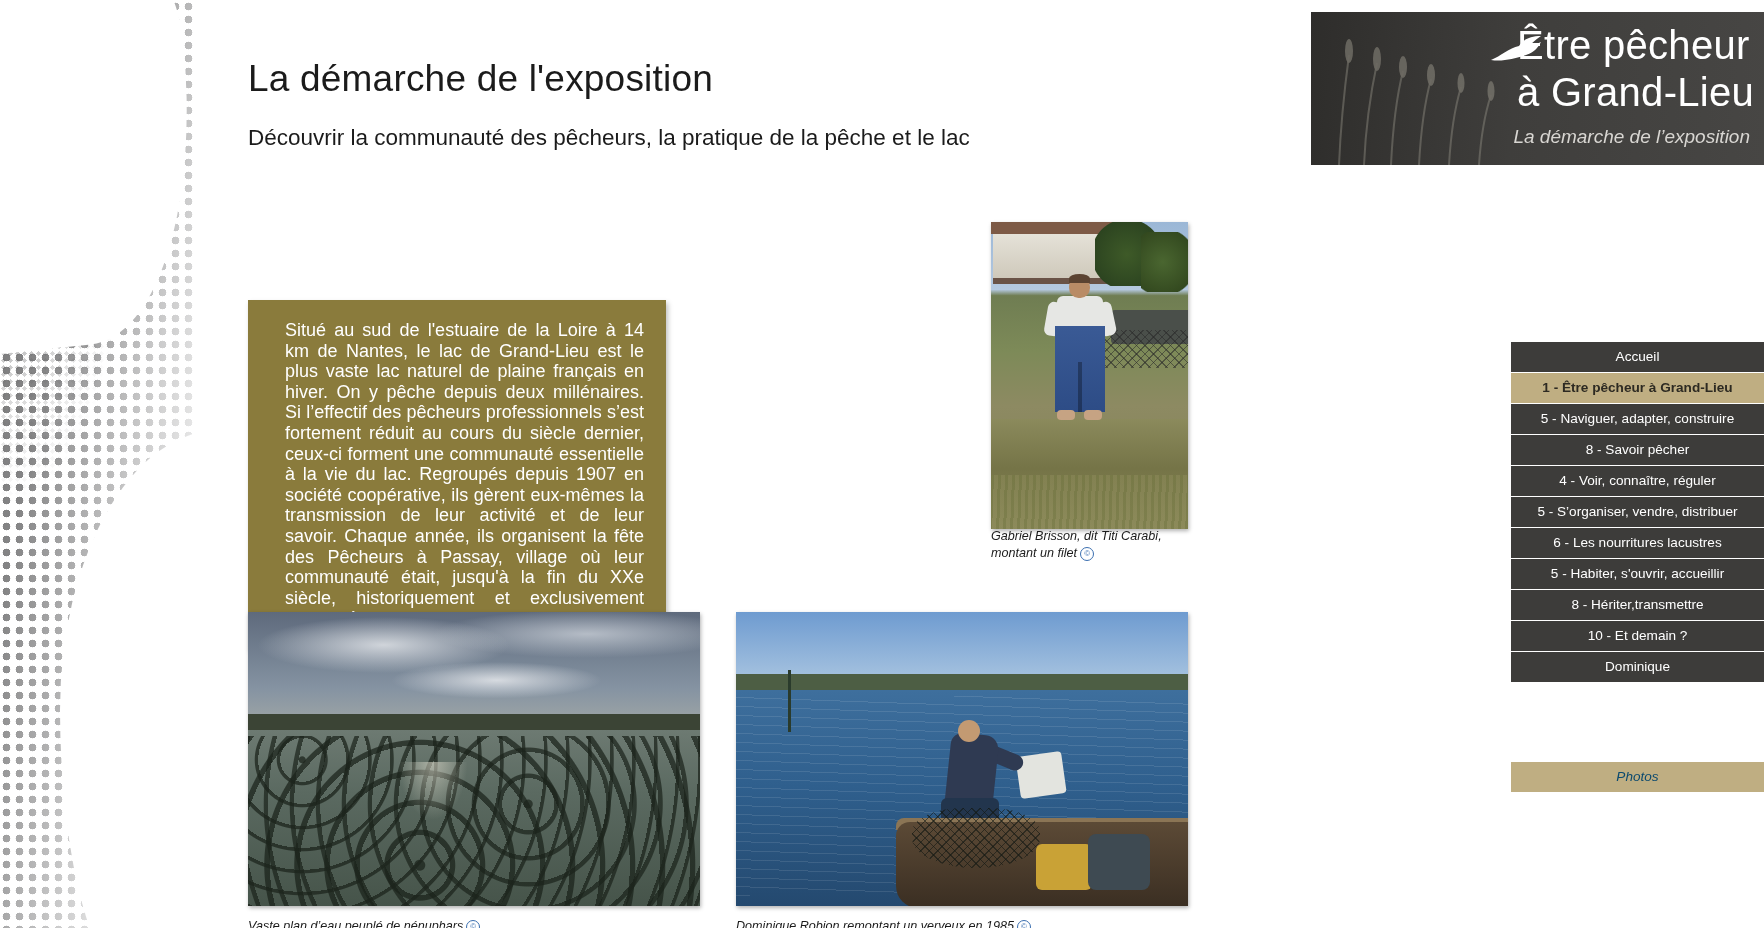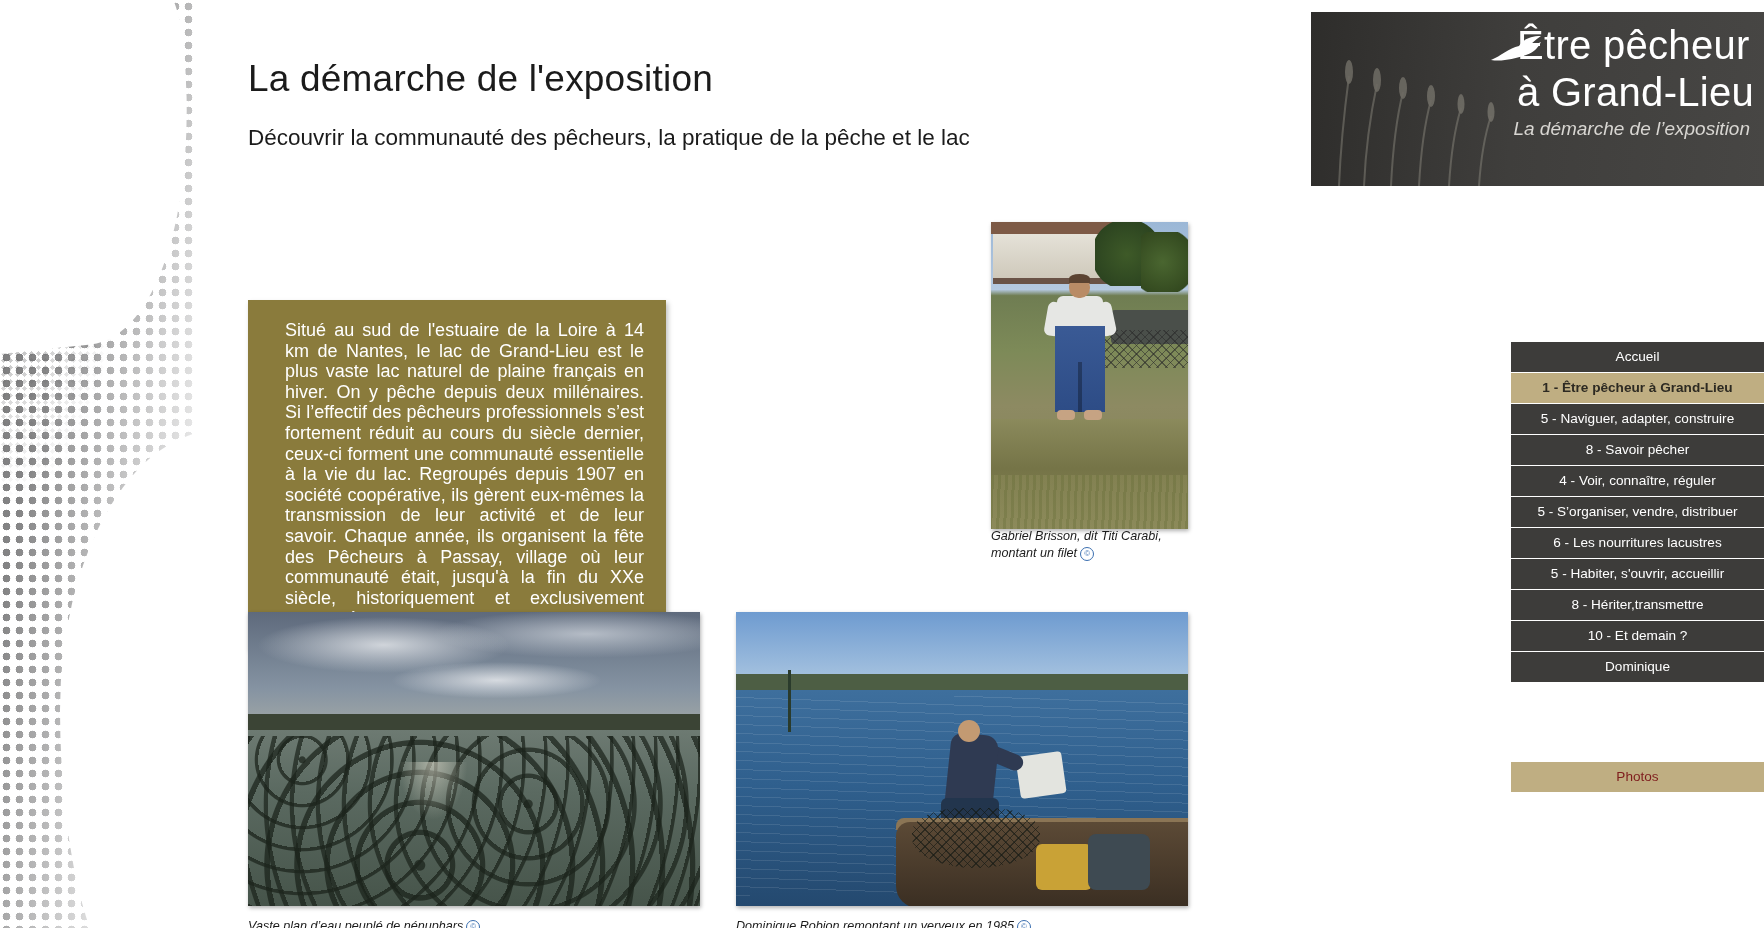--- a/index.html
+++ b/index.html
@@ -69,21 +69,21 @@
     left: 248px; top: 125px;
     font-size: 22.5px;
     color: #1b1b1b;
     white-space: nowrap;
   }
 
   
   .banner {
     position: absolute;
     left: 1311px; top: 12px;
-    width: 453px; height: 174px;
+    width: 453px; height: 153px;
     background: #be185d;
     overflow: hidden;
   }
   .banner-shade {
     position: absolute;
     inset: 0;
     background: linear-gradient(95deg, #2e2d2b 0%, #3f3e3c 45%, #474644 100%);
   }
   .banner-reeds {
     position: absolute;
@@ -102,21 +102,21 @@
   .banner-title2 {
     position: absolute;
     left: 206px; top: 58px;
     font-size: 40px;
     color: #ffffff;
     white-space: nowrap;
     letter-spacing: 0.3px;
   }
   .banner-sub {
     position: absolute;
-    right: 14px; top: 106px;
+    right: 14px; top: 114px;
     font-size: 19px;
     font-style: italic;
     color: #d8d6d2;
     white-space: nowrap;
   }
   .bird {
     position: absolute;
     left: 178px; top: 22px;
     width: 60px; height: 40px;
   }
@@ -370,23 +370,24 @@
     font-weight: bold;
   }
   .nav-photos {
     position: absolute;
     left: 1511px; top: 762px;
     width: 253px;
     height: 30px;
     line-height: 30px;
     text-align: center;
     font-size: 13.6px;
-    color: #7f1d1d;
+    color: #0c4a6e;
     background: #bfae82;
     cursor: pointer;
+    font-style: italic;
   }
 </style>
 </head>
 <body>
 
 <div id="page">
 
   <div class="left-band">
     <div class="halftone"></div>
     <div class="halftone fine"></div>

